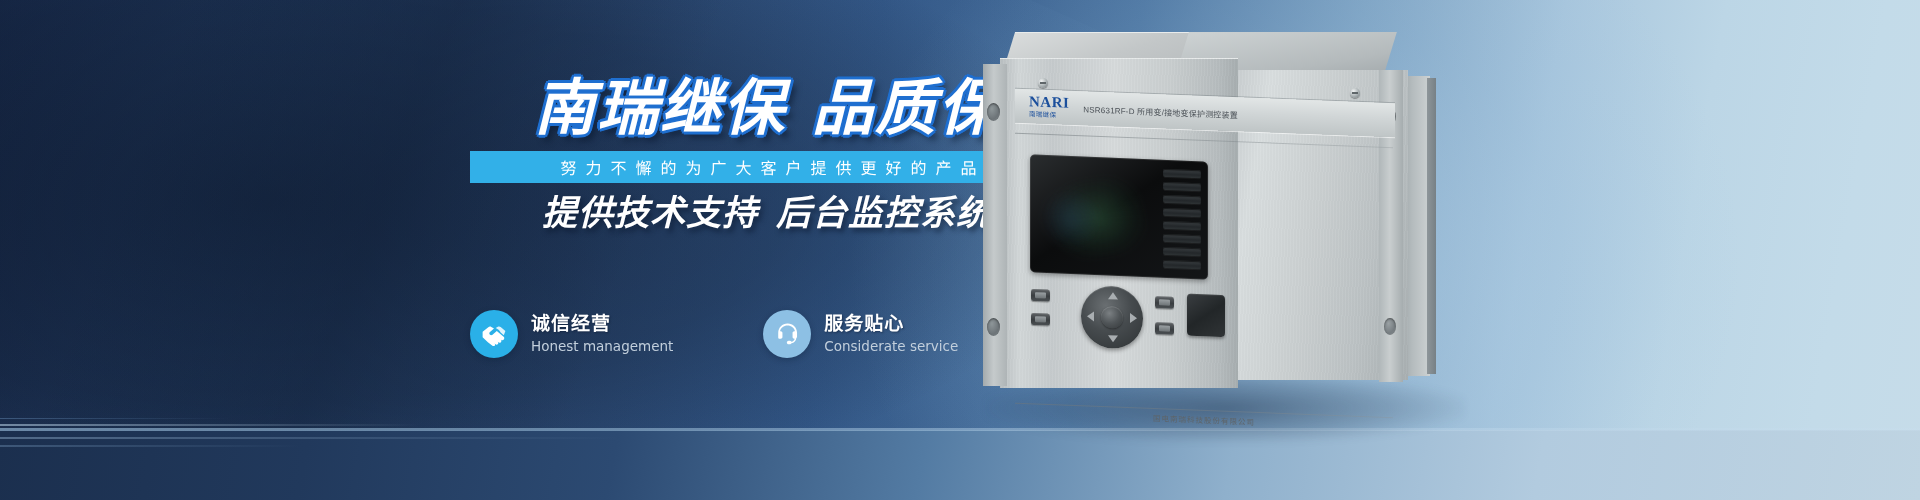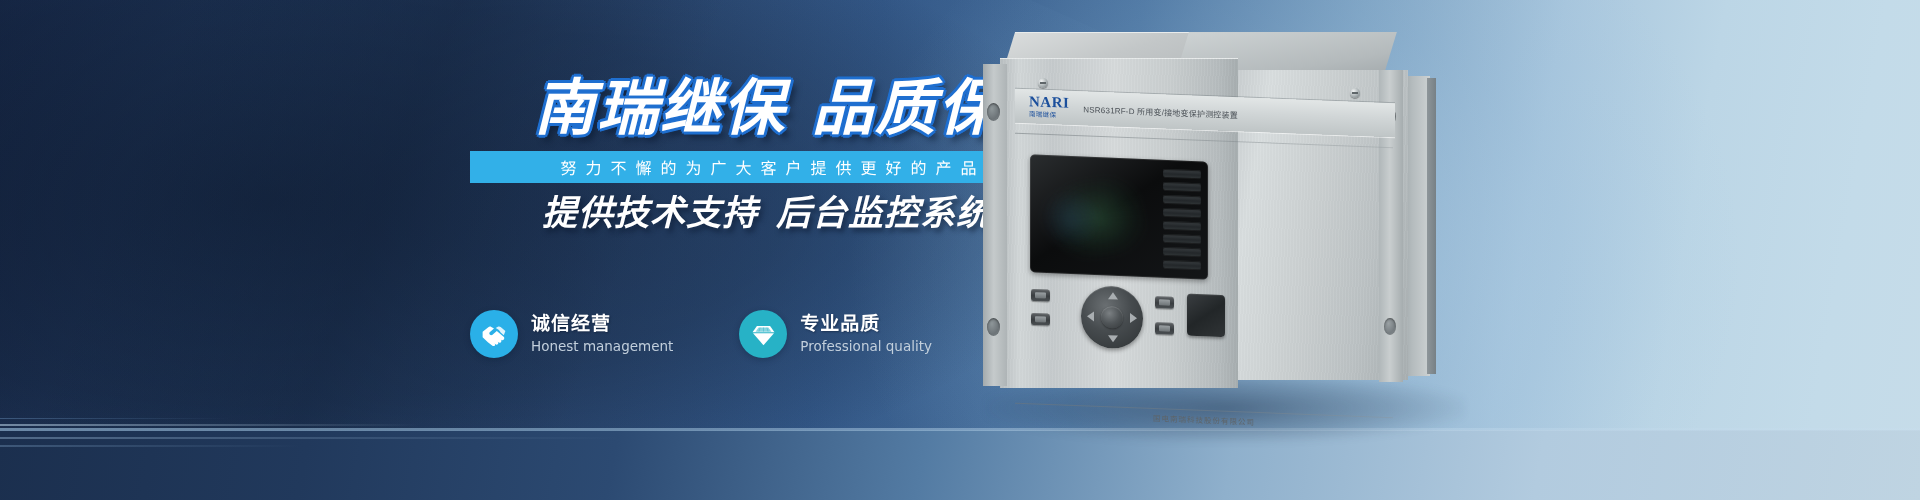--- a/index.html
+++ b/index.html
@@ -105,21 +105,21 @@
     font-weight:bold;font-style:italic;
     color:#ffffff;letter-spacing:1px;
     text-shadow:3px 4px 5px rgba(8,20,42,.55);
     white-space:nowrap;
   }
   .headline-sub .gap{display:inline-block;width:18px;}
 
   
   .features{
     position:absolute;left:470px;top:310px;
-    display:flex;align-items:center;gap:66px;
+    display:flex;align-items:center;gap:90px;
   }
   .feature{display:flex;align-items:center;gap:13px;}
   .f-icon{
     width:48px;height:48px;border-radius:50%;
     display:flex;align-items:center;justify-content:center;
     flex:0 0 auto;
     box-shadow:0 2px 6px rgba(8,22,44,.28);
   }
   .f-icon svg{display:block;}
   .f-text{display:flex;flex-direction:column;line-height:1.15;}
@@ -340,20 +340,31 @@
             <path fill="#ffffff" d="M3 13.5 L9.5 8.2 c1-.8 2.3-.9 3.4-.3 l3.1 1.7 -4.6 4 c-.9.8-1 2.2-.2 3.1 .8.9 2.2 1 3.1.2 l4.9-4.3 7.8 6.6 c.9.8 1 2.2.2 3.1 -.8.9-2.1 1-3 .3 l-.6-.5 .3.3c.8.8.8 2.1 0 2.9 -.8.8-2 .9-2.9.2l-.8-.7 .2.2c.7.8.7 2-.1 2.7 -.8.7-1.9.7-2.7 0l-.9-.8 .1.1c.6.7.6 1.8-.1 2.4 -.7.6-1.8.6-2.5-.1L9 25.5 3 19.8z"></path>
             <path fill="#ffffff" opacity=".85" d="M29 12.6 L23.6 8 c-.9-.8-2.2-.9-3.2-.3L18 9.2l1.9 1 c1 .5 1.8 1.3 2.4 2.2l1.3 2 3.6 3.1z"></path>
           </svg>
         </div>
         <div class="f-text">
           <span class="f-cn">诚信经营</span>
           <span class="f-en">Honest management</span>
         </div>
       </div>
 
+      <div class="feature">
+        <div class="f-icon" style="background:#8dc0e4">
+          <svg width="27" height="27" viewBox="0 0 32 32" aria-hidden="true">
+            <path fill="#ffffff" d="M16 3C9.9 3 5 7.9 5 14v5.5c0 .8.7 1.5 1.5 1.5H8c1.1 0 2-.9 2-2v-5c0-1.1-.9-2-2-2H7.2C7.8 8.3 11.5 5.2 16 5.2s8.2 3.1 8.8 6.8H24c-1.1 0-2 .9-2 2v5c0 1.1.9 2 2 2h.6c-.5 1.8-2 3.2-3.9 3.6-.4-.8-1.2-1.3-2.1-1.3h-1.2c-1.2 0-2.2 1-2.2 2.2s1 2.2 2.2 2.2h1.2c.9 0 1.7-.5 2.1-1.3 3.1-.5 5.5-3.1 5.8-6.3.5-.3.8-.8.8-1.4V14c0-6.1-4.9-11-11-11z"></path>
+          </svg>
+        </div>
+        <div class="f-text">
+          <span class="f-cn">服务贴心</span>
+          <span class="f-en">Considerate service</span>
+        </div>
+      </div>
 
       <div class="feature">
         <div class="f-icon" style="background:#27b2c6">
           <svg width="27" height="27" viewBox="0 0 32 32" aria-hidden="true">
             <path fill="#ffffff" d="M8.2 6h15.6l5.2 7.2H3z"></path>
             <path fill="#ffffff" d="M3.6 14.6h24.8L16 28.6z"></path>
             <path fill="#27b2c6" d="M10.2 7.6h11.6l3.6 5H6.6z" opacity=".55"></path>
             <path fill="#27b2c6" d="M8 8.8 l-1.1 3.3 M24 8.8 l1.1 3.3" opacity=".4"></path>
             <g stroke="#27b2c6" stroke-width="1" opacity=".5" fill="none">
               <path d="M12 7.8 10.6 12.6 M16 7.6 16 12.6 M20 7.8 21.4 12.6"></path>

